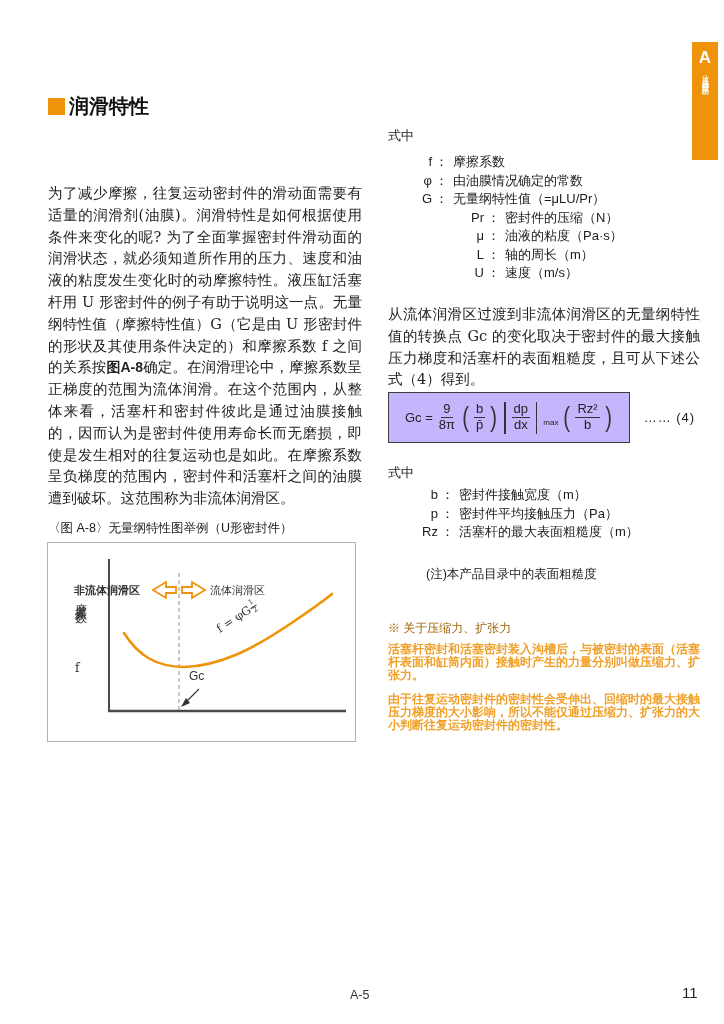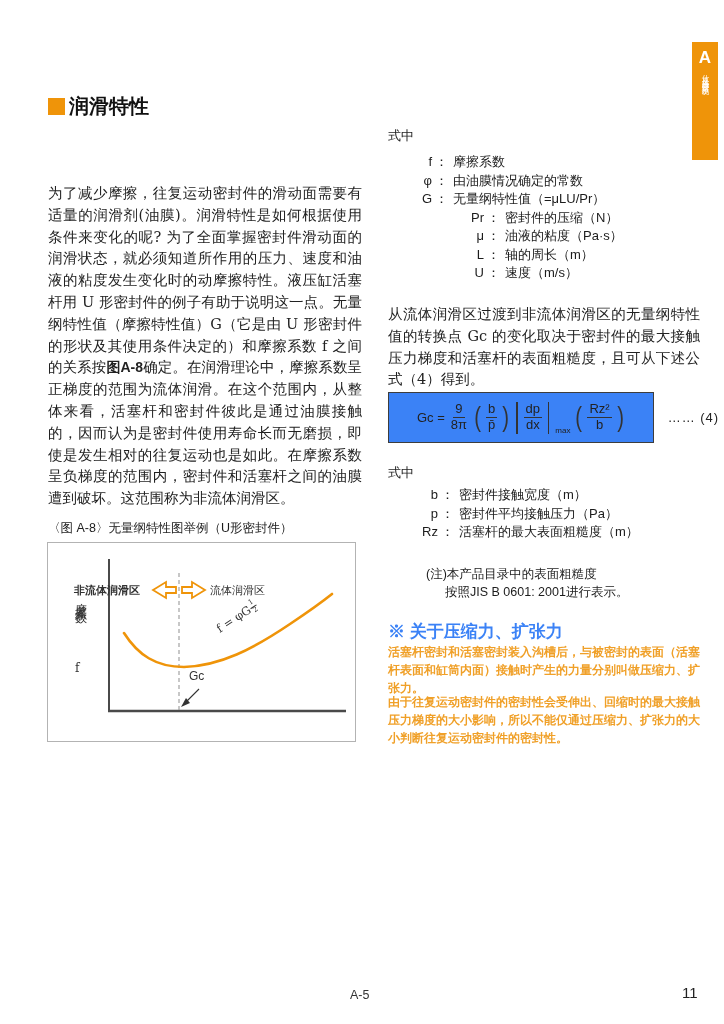--- a/index.html
+++ b/index.html
@@ -41,35 +41,35 @@
   .defs{display:flex;flex-direction:column;gap:5.5px;font-size:13px;color:#1c1c1c;}
   .def-row{display:flex;align-items:baseline;line-height:1;}
   .def-term{width:44px;text-align:right;}
   .def-row.sub .def-term{width:96px;}
   .def-colon{margin:0 5px 0 3px;}
   .defs2 .def-term{width:50px;}
   .rpara{width:312px;font-size:14.5px;line-height:21.8px;text-align:justify;
          font-family:"DejaVu Serif","Liberation Serif",serif;color:#222;}
 
   .formula-wrap{left:388px;top:392px;display:flex;align-items:center;gap:14px;}
-  .formula-box{display:flex;align-items:center;background:#3b82f6;border:1.5px solid #3d3d3d;
-               height:51px;box-sizing:border-box;padding:4px 28px;gap:4px;font-size:13px;color:#222;}
+  .formula-box{display:flex;align-items:center;background:#c4b5fd;border:1.5px solid #3d3d3d;
+               height:51px;box-sizing:border-box;padding:4px 16px;gap:4px;font-size:13px;color:#222;}
   .fr{display:inline-flex;flex-direction:column;align-items:center;line-height:1.15;}
   .fr .n{border-bottom:1.2px solid #333;padding:0 2px;}
   .fr .d{padding:0 2px;}
   .paren{font-size:27px;font-weight:300;color:#333;transform:scaleX(.75);}
   .absbar{width:1.3px;height:32px;background:#333;margin:0 2px;}
-  .subm{align-self:flex-end;font-size:8px;margin-bottom:3px;}
+  .subm{align-self:flex-end;font-size:8px;margin-bottom:11px;}
   .ftag{font-size:13px;color:#222;letter-spacing:1px;}
 
   .note{font-size:12.5px;color:#1c1c1c;line-height:18px;}
   .note .l2{margin-left:19px;}
 
-  .notice-h{font-size:17px;font-weight:bold;color:#3b82f6;}
-  .notice-p{width:312px;font-size:12px;line-height:18px;color:#F0A028;font-weight:bold;text-align:justify;}
+  .notice-h{font-size:12px;font-weight:normal;color:#a16207;}
+  .notice-p{width:312px;font-size:12px;line-height:13px;color:#F0A028;font-weight:bold;text-align:justify;}
 
   .footer-code{left:350px;top:988px;font-size:12.5px;color:#333;}
   .footer-page{left:682px;top:984px;font-size:15px;color:#222;}
 </style>
 </head>
 <body>
 
 <div class="page">
 
   <div class="tab">
@@ -196,21 +196,20 @@
       </div>
     <div class="def-row">
       <span class="def-term">Rz</span>
         <span class="def-colon">：</span>
         <span>活塞杆的最大表面粗糙度（m）</span>
       </div>
   </div>
 
   <div class="abs note" style="left:426px;top:565px;">
     <div>(注)本产品目录中的表面粗糙度</div>
-    <div class="l2">按照JIS B 0601: 2001进行表示。</div>
   </div>
 
   <div class="abs rc notice-h" style="top:620px;">※ 关于压缩力、扩张力</div>
   <div class="abs rc notice-p" style="top:643px;">活塞杆密封和活塞密封装入沟槽后，与被密封的表面（活塞杆表面和缸筒内面）接触时产生的力量分别叫做压缩力、扩张力。</div>
   <div class="abs rc notice-p" style="top:693px;">由于往复运动密封件的密封性会受伸出、回缩时的最大接触压力梯度的大小影响，所以不能仅通过压缩力、扩张力的大小判断往复运动密封件的密封性。</div>
 
   <div class="abs footer-code">A-5</div>
   <div class="abs footer-page">11</div>
 
 </div>

